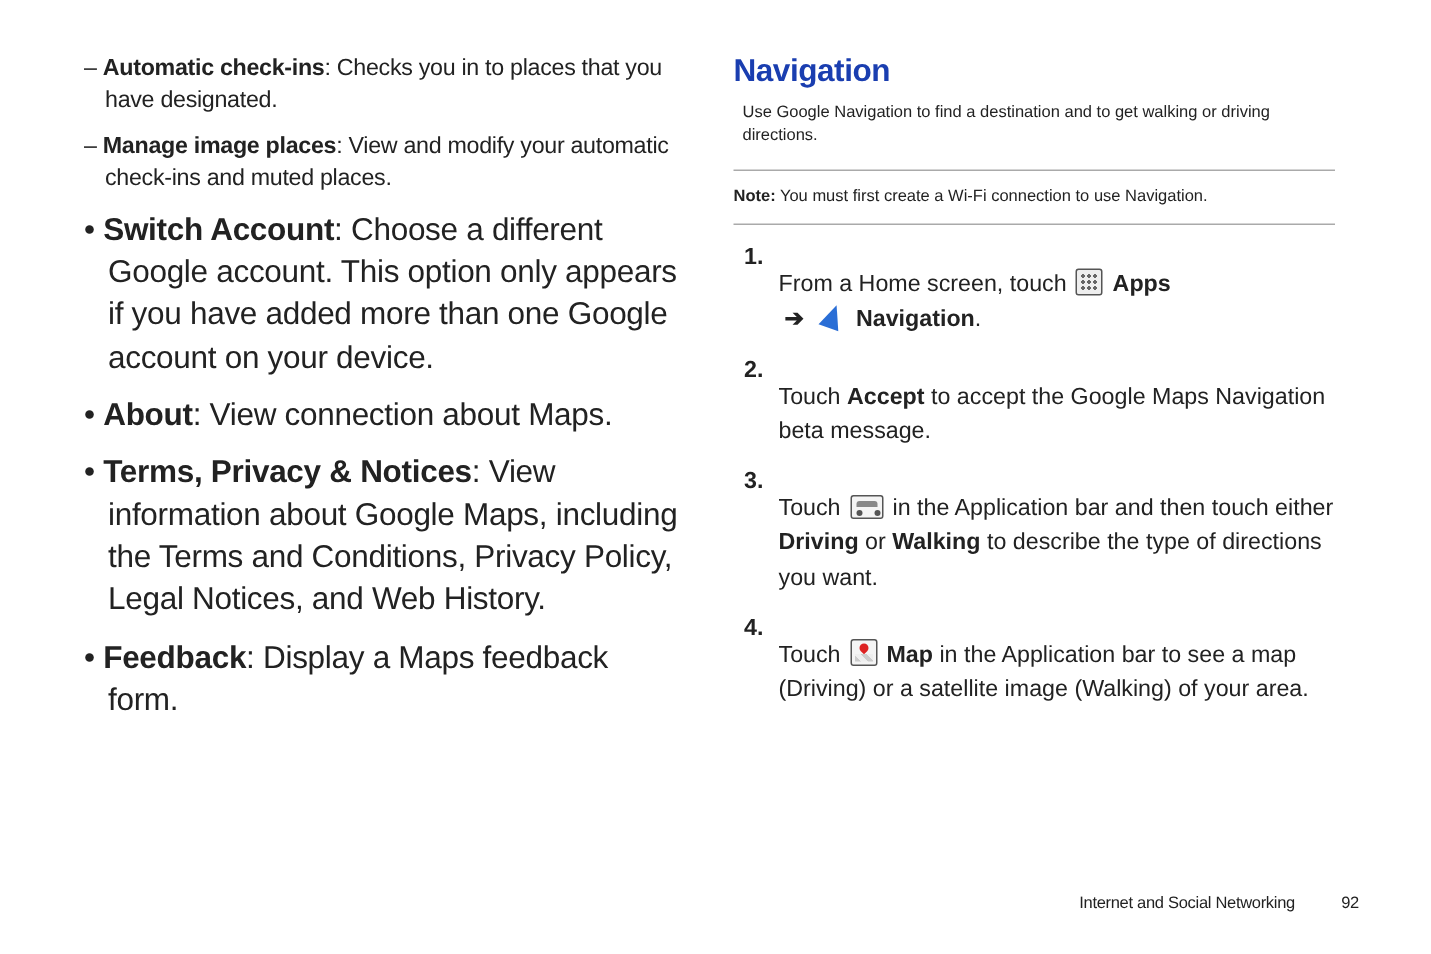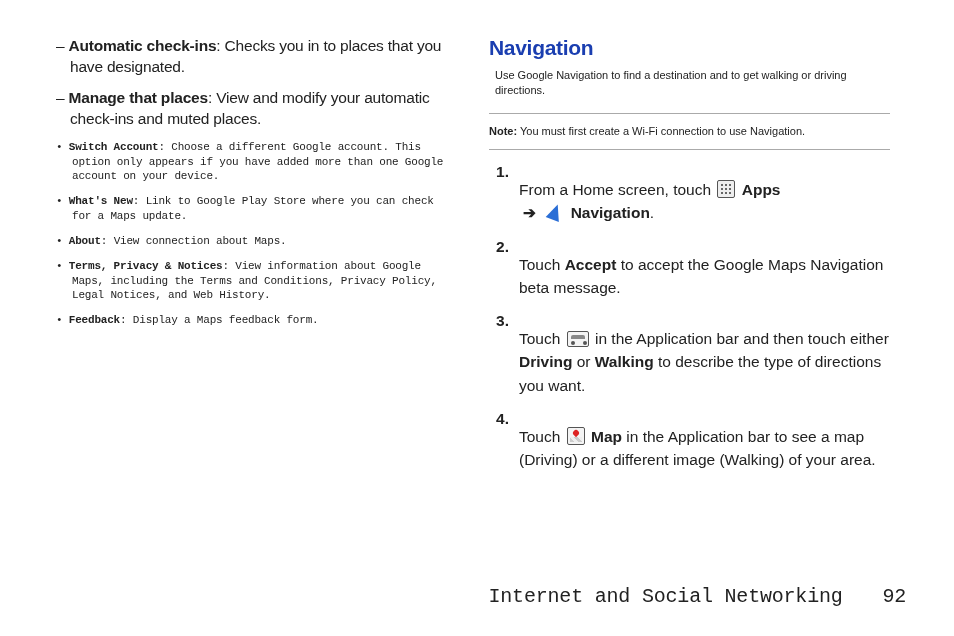--- a/index.html
+++ b/index.html
@@ -5,21 +5,21 @@
   * { box-sizing: border-box; margin: 0; padding: 0; }
   html, body { width: 954px; height: 636px; background: #fff; font-family: Arial, Helvetica, sans-serif; color: #222; }
   .page { display: flex; width: 100%; height: 100%; padding: 36px 48px 0 40px; position: relative; }
   .col { width: 50%; padding: 0 16px; }
   .narrow { font-stretch: condensed; font-family: "Arial Narrow", Arial, sans-serif; letter-spacing: -0.2px; }
   .dash-list { list-style: none; }
   .dash-list li { padding-left: 14px; text-indent: -14px; margin-bottom: 10px; font-size: 15.5px; line-height: 1.35; }
   .dash-list li::before { content: "– "; }
   .dash-list li .term { font-weight: 700; }
   .bullet-list { list-style: none; margin-top: 6px; }
-  .bullet-list li { padding-left: 16px; text-indent: -16px; margin-bottom: 10px; font-size: 11px; line-height: 1.35; font-family: Liberation Mono, monospace; }
+  .bullet-list li { padding-left: 16px; text-indent: -16px; margin-bottom: 10px; font-size: 21px; line-height: 1.35; }
   .bullet-list li::before { content: "• "; }
   .bullet-list li .term { font-weight: 700; }
   h2.section { color: #1a3eb0; font-family: Arial, sans-serif; font-weight: 900; font-size: 21px; margin-bottom: 8px; letter-spacing: -0.3px; }
   .intro { font-size: 11px; line-height: 1.4; margin: 0 0 14px 6px; }
   .hr { border: none; border-top: 1px solid #aaa; margin: 0 0 10px 0; }
   .note { font-size: 11px; line-height: 1.4; margin-bottom: 10px; padding-left: 44px; text-indent: -44px; }
   .note .lbl { font-weight: 700; }
   .steps { list-style: none; margin-top: 10px; }
   .steps li { display: flex; margin-bottom: 10px; font-size: 15.5px; line-height: 1.5; }
   .steps .num { width: 30px; flex: none; font-weight: 700; text-align: right; padding-right: 10px; }
@@ -38,36 +38,35 @@
     radial-gradient(circle at 75% 75%, #666 1.2px, transparent 1.3px),
     #eee; border-radius: 2px; }
   .nav-arrow-icon { width: 0; height: 0; border-left: 7px solid transparent; border-right: 7px solid transparent; border-bottom: 16px solid #2a6ed6; transform: rotate(20deg); margin: 0 4px; vertical-align: -2px; }
   .car-icon { width: 22px; height: 16px; border: 1px solid #555; border-radius: 2px; position: relative; background: #f4f4f4; }
   .car-icon::before { content: ""; position: absolute; left: 3px; right: 3px; top: 3px; height: 4px; background: #888; border-radius: 2px 2px 0 0; }
   .car-icon::after { content: ""; position: absolute; left: 3px; bottom: 1px; width: 4px; height: 4px; background: #555; border-radius: 50%; box-shadow: 12px 0 0 #555; }
   .map-icon { width: 18px; height: 18px; border: 1px solid #555; border-radius: 2px; background: #f4f4f4; position: relative; }
   .map-icon::before { content: ""; position: absolute; left: 5px; top: 2px; width: 6px; height: 6px; background: #d22; border-radius: 50% 50% 50% 0; transform: rotate(-45deg); }
   .map-icon::after { content: ""; position: absolute; left: 2px; bottom: 2px; right: 2px; height: 5px; background: linear-gradient(45deg, #ccc 25%, #eee 25% 50%, #ccc 50% 75%, #eee 75%); }
   .arrow-sym { font-weight: 700; margin: 0 4px; }
-  .footer { position: absolute; bottom: 28px; right: 48px; font-size: 20px; font-family: Liberation Mono, monospace; letter-spacing: -0.2px; }
+  .footer { position: absolute; bottom: 28px; right: 48px; font-size: 11px; font-family: Liberation Sans, sans-serif; letter-spacing: -0.2px; }
   .footer .pg { display: inline-block; margin-left: 28px; }
 </style>
 </head>
 <body>
 
 <div class="page">
 
   <div class="col narrow">
     <ul class="dash-list">
       <li><span class="term">Automatic check-ins</span><span>: Checks you in to places that you have designated.</span></li>
-      <li><span class="term">Manage that places</span><span>: View and modify your automatic check-ins and muted places.</span></li>
+      <li><span class="term">Manage image places</span><span>: View and modify your automatic check-ins and muted places.</span></li>
     </ul>
     <ul class="bullet-list">
       <li><span class="term">Switch Account</span><span>: Choose a different Google account. This option only appears if you have added more than one Google account on your device.</span></li>
-      <li><span class="term">What's New</span><span>: Link to Google Play Store where you can check for a Maps update.</span></li>
       <li><span class="term">About</span><span>: View connection about Maps.</span></li>
       <li><span class="term">Terms, Privacy &amp; Notices</span><span>: View information about Google Maps, including the Terms and Conditions, Privacy Policy, Legal Notices, and Web History.</span></li>
       <li><span class="term">Feedback</span><span>: Display a Maps feedback form.</span></li>
     </ul>
   </div>
 
   <div class="col">
     <h2 class="section">Navigation</h2>
     <p class="intro">Use Google Navigation to find a destination and to get walking or driving directions.</p>
     <hr class="hr">
@@ -98,21 +97,21 @@
           <span>Touch </span>
           <span class="icon car-icon"></span>
           <span> in the Application bar and then touch either </span><span class="b">Driving</span><span> or </span><span class="b">Walking</span><span> to describe the type of directions you want.</span>
         </span>
       </li>
       <li>
         <span class="num">4.</span>
         <span class="body">
           <span>Touch </span>
           <span class="icon map-icon"></span>
-          <span class="b"> Map</span><span> in the Application bar to see a map (Driving) or a different image (Walking) of your area.</span>
+          <span class="b"> Map</span><span> in the Application bar to see a map (Driving) or a satellite image (Walking) of your area.</span>
         </span>
       </li>
     </ol>
   </div>
 
   <div class="footer">
     <span>Internet and Social Networking</span>
     <span class="pg">92</span>
   </div>
 </div>

